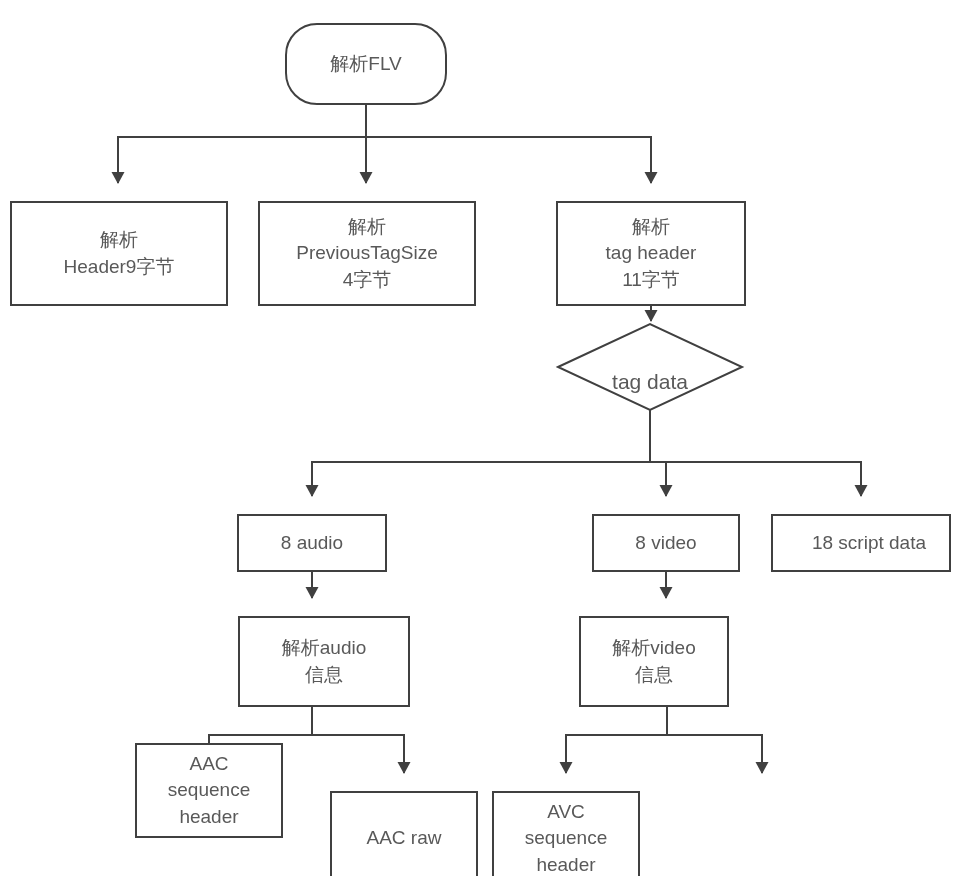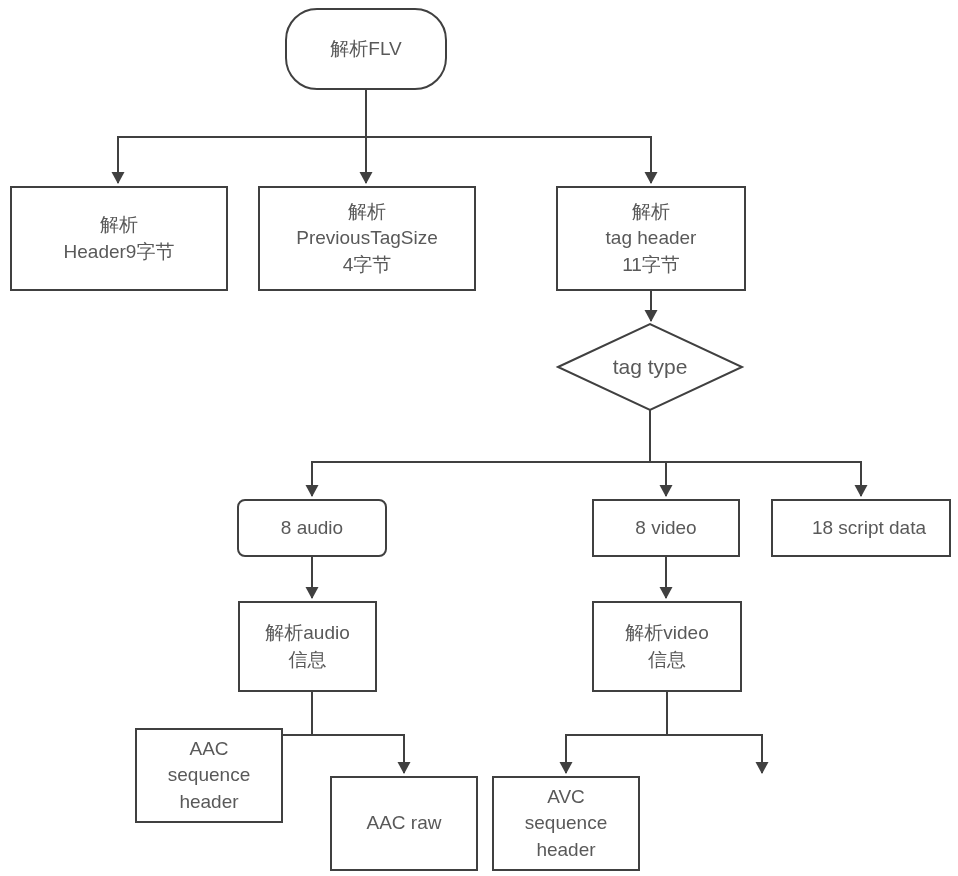--- a/index.html
+++ b/index.html
@@ -29,39 +29,40 @@
     border: 2px solid #404040;
     background: #ffffff;
     color: #595959;
     display: flex;
     align-items: center;
     justify-content: center;
     text-align: center;
     font-size: 19px;
     line-height: 1.4;
     white-space: pre-line;
+    margin-top: 15px;
   }
   .node.start {
     border-radius: 32px;
   }
   .node.plain {
     border: none;
     background: transparent;
   }
   
   #n-start      { left: 285px; top:   8px; width: 162px; height: 82px; }
   #n-header9    { left:  10px; top: 186px; width: 218px; height: 105px; }
   #n-prevtag    { left: 258px; top: 186px; width: 218px; height: 105px; }
   #n-tagheader  { left: 556px; top: 186px; width: 190px; height: 105px; }
   #n-tagtype    { left: 558px; top: 324px; width: 184px; height: 86px; }
-  #n-audio8     { left: 237px; top: 499px; width: 150px; height: 58px; border-radius: 8px; }
+  #n-audio8     { left: 237px; top: 499px; width: 150px; height: 58px; }
   #n-video9     { left: 592px; top: 499px; width: 148px; height: 58px; }
   #n-script18   { left: 771px; top: 499px; width: 180px; height: 58px; padding-left: 16px; }
-  #n-parseaudio { left: 238px; top: 601px; width: 139px; height: 91px; }
-  #n-parsevideo { left: 592px; top: 601px; width: 150px; height: 91px; }
+  #n-parseaudio { left: 238px; top: 601px; width: 172px; height: 91px; }
+  #n-parsevideo { left: 579px; top: 601px; width: 150px; height: 91px; }
   #n-aacseq     { left: 135px; top: 728px; width: 148px; height: 95px; }
   #n-aacraw     { left: 330px; top: 776px; width: 148px; height: 95px; }
   #n-avcseq     { left: 492px; top: 776px; width: 148px; height: 95px; }
   #n-avcnalu    { left: 688px; top: 776px; width: 149px; height: 95px; }
 </style>
 </head>
 <body>
 
 <div class="canvas">
 
@@ -106,21 +107,21 @@
 Header9字节</div>
 
   <div id="n-prevtag" class="node">解析
 PreviousTagSize
 4字节</div>
 
   <div id="n-tagheader" class="node">解析
 tag header
 11字节</div>
 
-  <div id="n-tagtype" class="node plain" style="font-size:21px;">tag type</div>
+  <div id="n-tagtype" class="node plain" style="font-size:21px;">tag data</div>
 
   <div id="n-audio8" class="node">8 audio</div>
 
   <div id="n-video9" class="node">8 video</div>
 
   <div id="n-script18" class="node">18 script data</div>
 
   <div id="n-parseaudio" class="node">解析audio
 信息</div>
 

